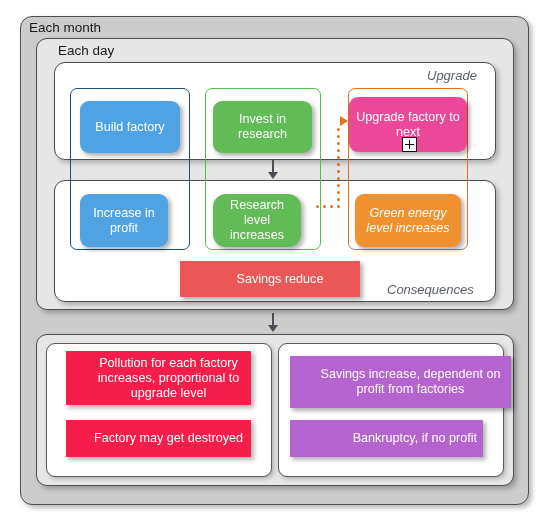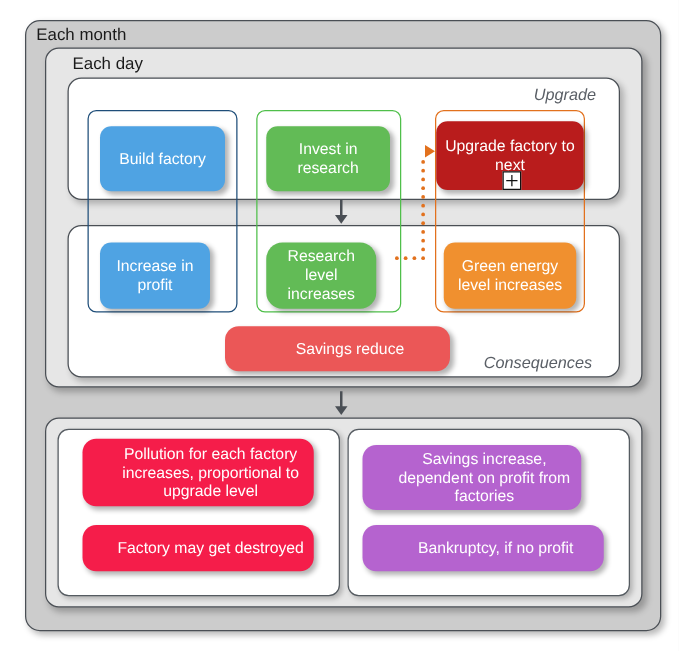--- a/index.html
+++ b/index.html
@@ -57,21 +57,21 @@
     position:absolute;box-sizing:border-box;
     border-radius:9px;
     display:flex;align-items:center;justify-content:center;
     text-align:center;
     color:#ffffff;
     font-size:12.6px;
     line-height:15px;
     padding:2px 6px;
     box-shadow:2.5px 2.5px 4px rgba(0,0,0,.30);
   }
-  .pill.big{border-radius:11px;padding-left:26px;}
+  .pill.big{border-radius:1px;padding-left:26px;}
 
   
   .arrow-line{position:absolute;background:#4a4f55;}
   .arrow-head{
     position:absolute;width:0;height:0;
     border-left:5px solid transparent;
     border-right:5px solid transparent;
     border-top:7px solid #4a4f55;
   }
 
@@ -121,35 +121,35 @@
   <div class="lane" style="left:348px;top:88px;width:120px;height:162px;border:1.8px solid #E2711D;"></div>
 
   <div class="pill" style="left:80px;top:101px;width:100px;height:52px;background:#4FA3E3;text-align:center;">
     <span>Build factory</span>
   </div>
 
   <div class="pill" style="left:213px;top:101px;width:99px;height:52px;background:#62BB56;">
     <span>Invest in research</span>
   </div>
 
-  <div class="pill" style="left:349px;top:97px;width:118px;height:55px;background:#b91c1c;">
+  <div class="pill" style="left:349px;top:97px;width:118px;height:55px;background:#ec4899;">
     <span>Upgrade factory to next</span>
   </div>
 
   <div class="cursor-plus" style="left:402px;top:137px;"></div>
 
   <div class="pill" style="left:80px;top:194px;width:88px;height:53px;background:#4FA3E3;">
     <span>Increase in profit</span>
   </div>
 
   <div class="pill" style="left:213px;top:194px;width:88px;height:53px;background:#62BB56;border-radius:13px;">
     <span>Research level increases</span>
   </div>
 
-  <div class="pill" style="left:355px;top:194px;width:106px;height:53px;background:#F0902F;">
+  <div class="pill" style="left:355px;top:194px;width:106px;height:53px;background:#F0902F;font-style:italic;">
     <span>Green energy level increases</span>
   </div>
 
   <div class="pill big" style="left:180px;top:261px;width:180px;height:36px;background:#EB5757;">
     <span>Savings reduce</span>
   </div>
 
   <div class="arrow-line" style="left:272px;top:160px;width:2px;height:14px;"></div>
   <div class="arrow-head" style="left:268px;top:172px;"></div>
 
@@ -185,21 +185,21 @@
   <div class="pill big" style="left:66px;top:420px;width:185px;height:37px;background:#F51D4A;">
     <span>Factory may get destroyed</span>
   </div>
 
   <div class="pill big" style="left:66px;top:351px;width:185px;height:54px;background:#F51D4A;">
     <span>Pollution for each factory increases, proportional to upgrade level</span>
   </div>
 
   <div class="panel r-white-thin" style="left:278px;top:343px;width:226px;height:134px;"></div>
 
-  <div class="pill big" style="left:290px;top:356px;width:175px;height:52px;background:#B563CF;">
+  <div class="pill big" style="left:290px;top:356px;width:221px;height:52px;background:#B563CF;">
     <span>Savings increase, dependent on profit from factories</span>
   </div>
 
-  <div class="pill big" style="left:290px;top:420px;width:193px;height:37px;background:#B563CF;">
+  <div class="pill big" style="left:290px;top:420px;width:193px;height:37px;background:#B563CF;justify-content:flex-end;">
     <span>Bankruptcy, if no profit</span>
   </div>
 
 </div>
 
 </body></html>

